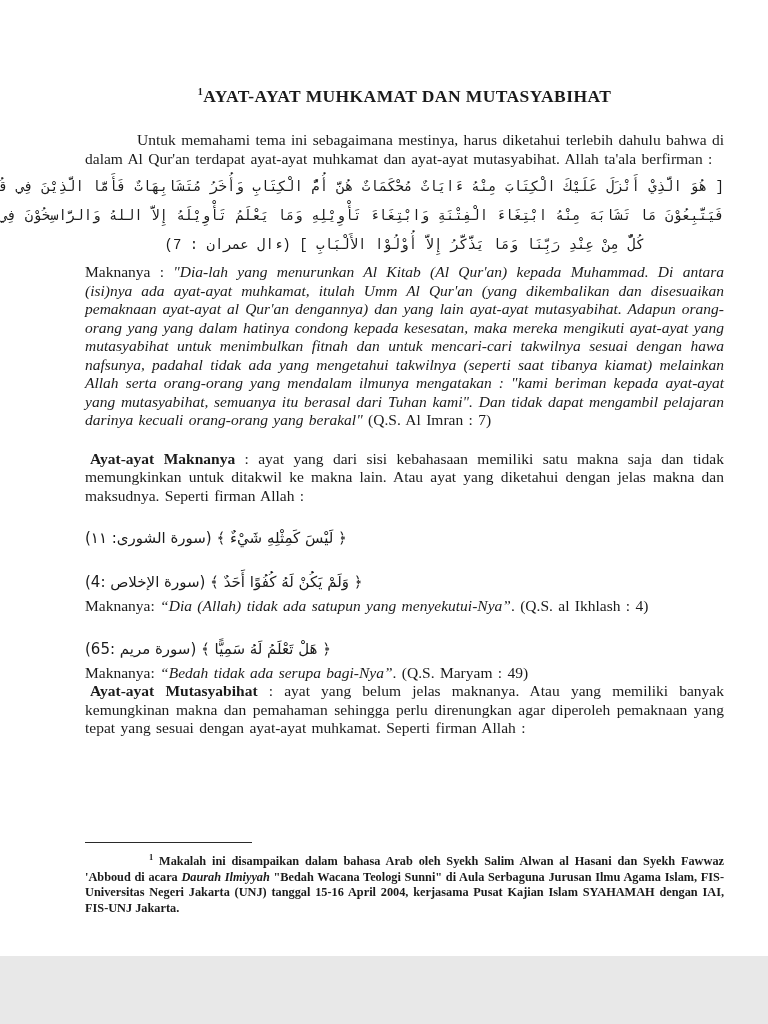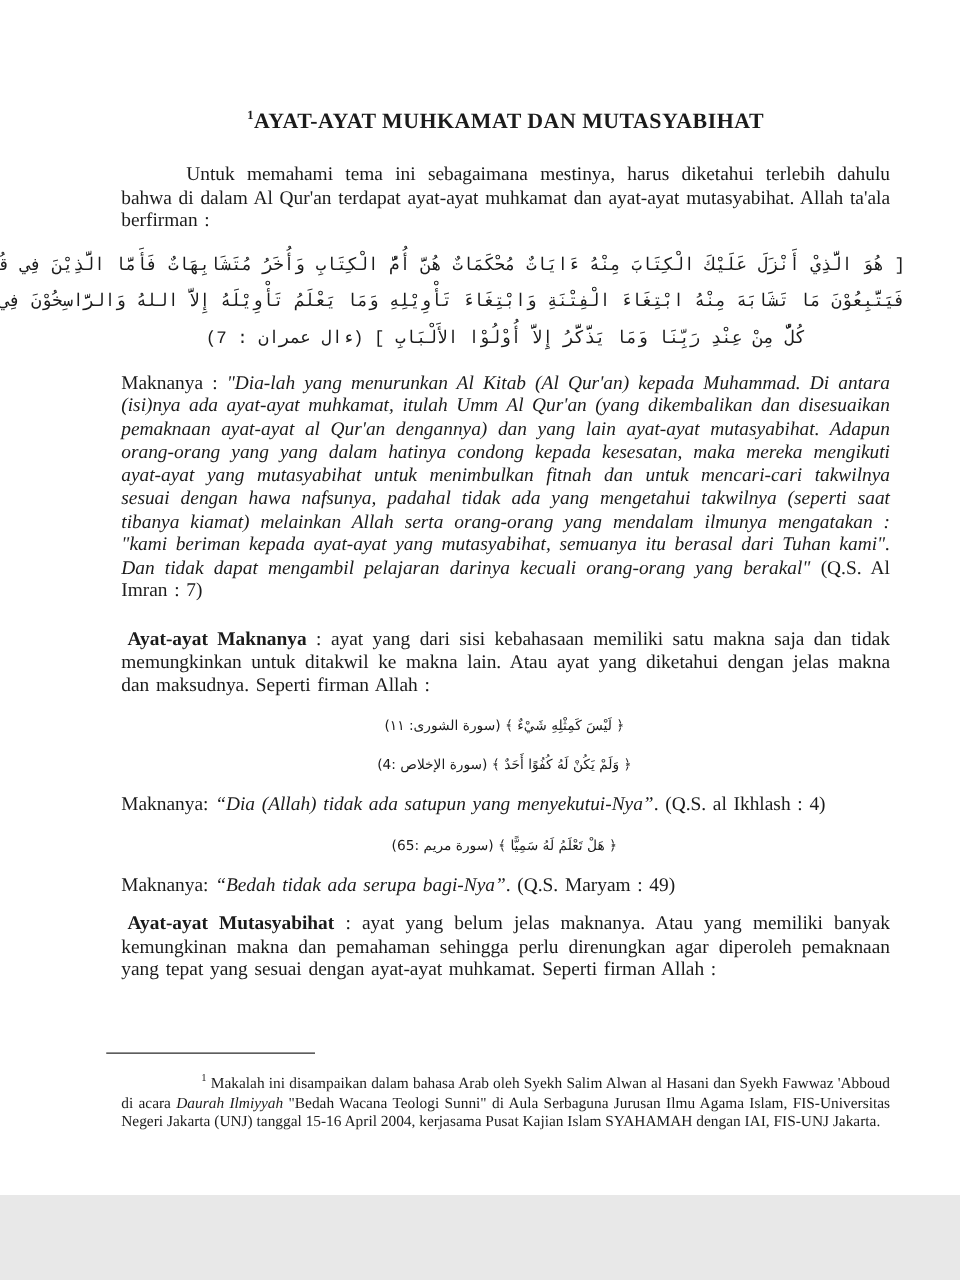--- a/index.html
+++ b/index.html
@@ -18,21 +18,21 @@
     left:85px; right:85px; top:86px;
   }
   .title {
     font-size:17.5px;
     font-weight:bold;
     text-align:center;
     letter-spacing:0.4px;
     margin:0 0 24px 0;
   }
   .title sup { font-size:10px; font-weight:bold; }
-  p { margin:12px; }
+  p { margin:0; }
   .body-para {
     font-size:15.5px;
     line-height:18.5px;
     text-align:justify;
     word-spacing:1.5px;
   }
   .first-indent { text-indent:52px; }
   .heading-indent { text-indent:5px; }
   .bold-lead { font-weight:bold; }
   .italic { font-style:italic; }
@@ -41,33 +41,34 @@
     font-family:Liberation Mono, monospace;
     font-size:14px;
     line-height:29px;
     text-align:center;
     margin:5px 0 3px 0;
   }
   .arabic-line { white-space:nowrap; }
   .arabic-inline {
     direction:rtl;
     font-family:"DejaVu Sans", sans-serif;
-    font-size:11px;
+    font-size:15px;
     line-height:22px;
-    text-align:center;
-    margin:9px 2px 4px 0;
+    text-align:left;
+    margin:22px 2px 4px 0;
     white-space:nowrap;
   }
   .makna-imran { margin-bottom:20px; }
   .footnote {
     position:absolute;
     left:85px; right:85px; top:842px;
     font-size:12.3px;
     line-height:15.6px;
     text-align:justify;
+    font-weight:bold;
   }
   .footnote-rule {
     width:167px;
     border-top:1.5px solid #2a2a2a;
     margin-bottom:7px;
   }
   .footnote-text { text-indent:64px; }
   .footnote-text sup { font-size:8.5px; }
   .page-number {
     position:absolute;

